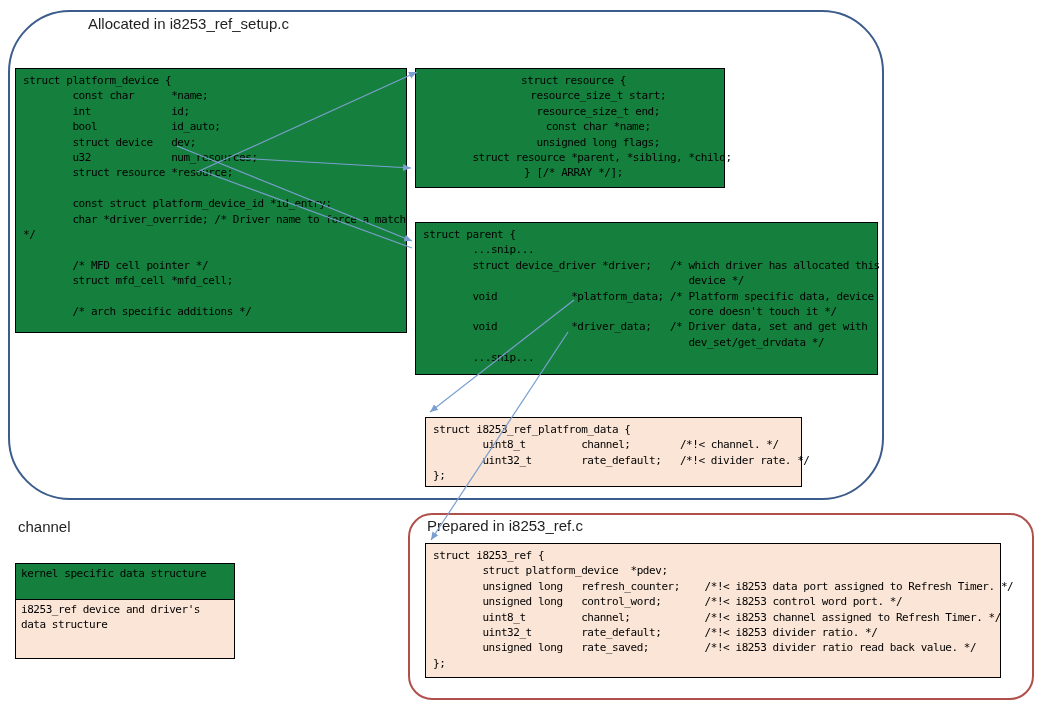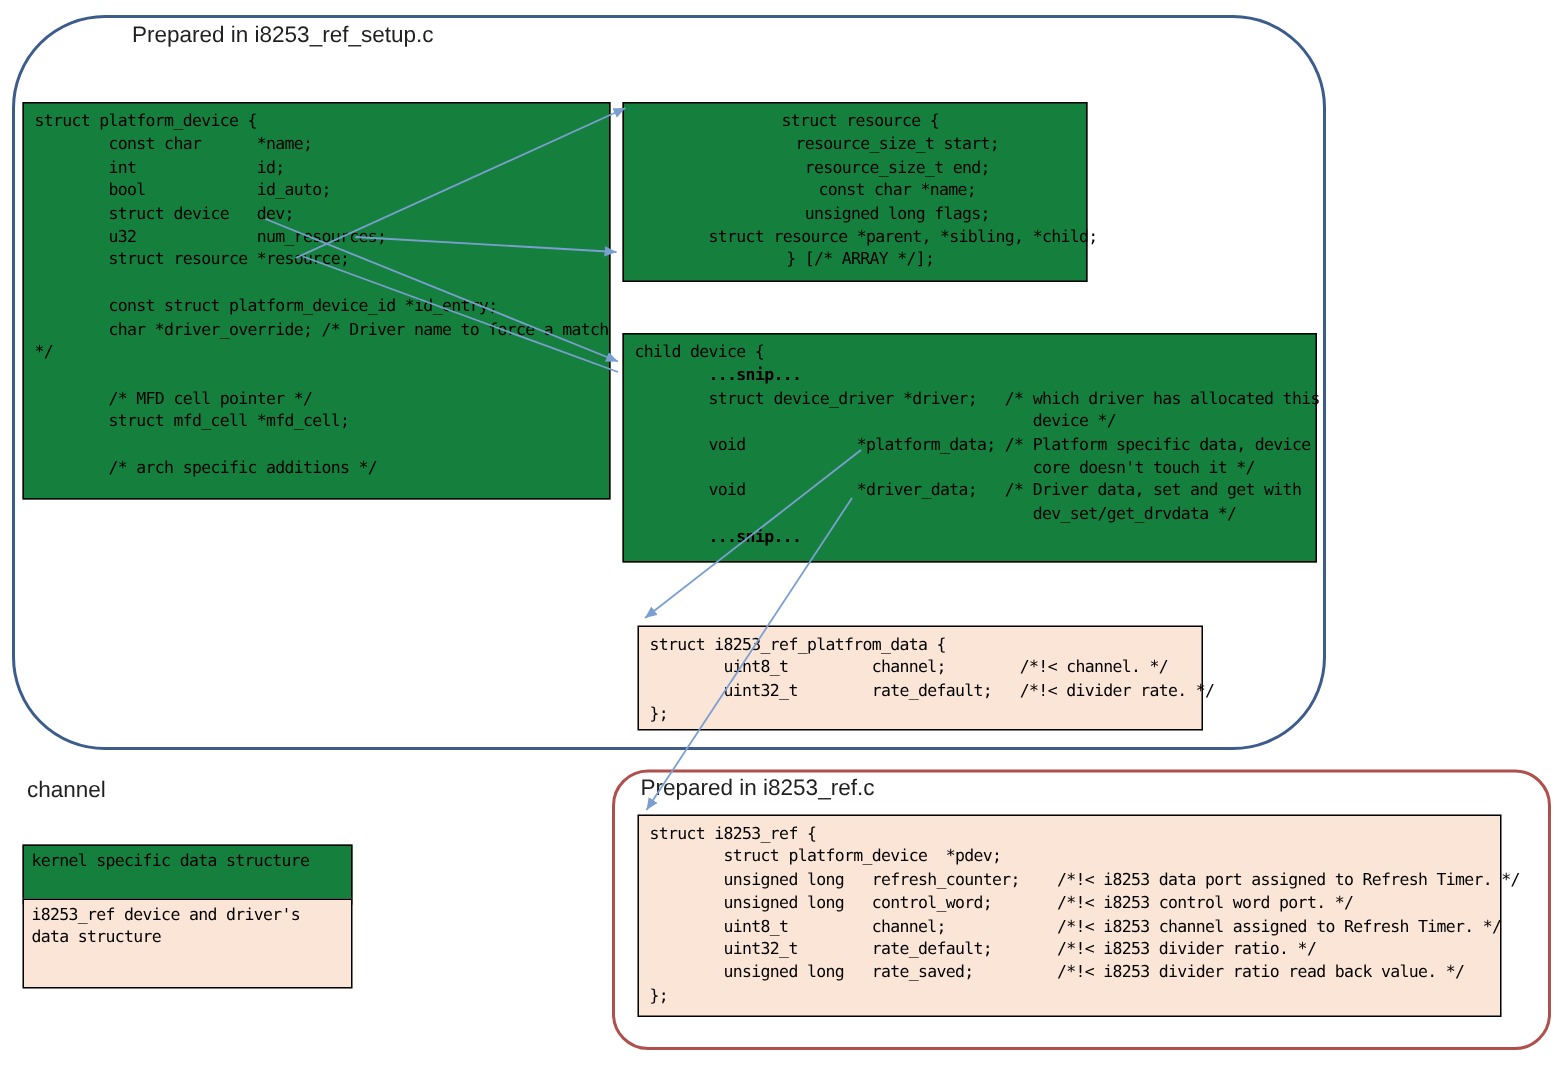--- a/index.html
+++ b/index.html
@@ -20,31 +20,31 @@
        box-sizing:border-box;}
   .kernel{background:#15803d;}
   .driver{background:#fbe5d6;}
   #box-platform-device{left:15px;top:68px;width:392px;height:265px;}
   #box-resource{left:415px;top:68px;width:310px;height:120px;text-align:center;}
   #box-device{left:415px;top:222px;width:463px;height:153px;}
   #box-platform-data{left:425px;top:417px;width:377px;height:70px;}
   #box-i8253-ref{left:425px;top:543px;width:576px;height:135px;}
   #legend-kernel-box{left:15px;top:543px;width:220px;height:40px;white-space:normal;padding:2px 5px;margin-top:20px;}
   #legend-driver-box{left:15px;top:599px;width:220px;height:60px;white-space:normal;padding:2px 5px;}
-  .snip{font-weight:bold;text-align:center;}
+  .snip{font-weight:normal;text-align:center;}
   #arrow-layer{position:absolute;left:0;top:0;width:1040px;height:712px;pointer-events:none;}
   #arrow-layer line{stroke:#7b9fd0;stroke-width:1.2;}
 </style>
 </head>
 <body>
 
 <div id="outer-frame" class="frame"></div>
 <div id="allocated-frame" class="frame"></div>
 
-<div id="prepared-title" class="grp-title">Prepared in i8253_ref_setup.c</div>
+<div id="prepared-title" class="grp-title">Allocated in i8253_ref_setup.c</div>
 <div id="allocated-title" class="grp-title">Prepared in i8253_ref.c</div>
 <div id="legend-title" class="grp-title">channel</div>
 
 <pre id="box-platform-device" class="code kernel">struct platform_device {
         const char      *name;
         int             id;
         bool            id_auto;
         struct device   dev;
         u32             num_resources;
         struct resource *resource;
@@ -59,21 +59,21 @@
         /* arch specific additions */</pre>
 
 <pre id="box-resource" class="code kernel">struct resource {
         resource_size_t start;
         resource_size_t end;
         const char *name;
         unsigned long flags;
         struct resource *parent, *sibling, *child;
 } [/* ARRAY */];</pre>
 
-<pre id="box-device" class="code kernel"><span>child device {
+<pre id="box-device" class="code kernel"><span>struct parent {
         </span><span class="snip">...snip...</span><span>
         struct device_driver *driver;   /* which driver has allocated this
                                            device */
         void            *platform_data; /* Platform specific data, device
                                            core doesn't touch it */
         void            *driver_data;   /* Driver data, set and get with
                                            dev_set/get_drvdata */
         </span><span class="snip">...snip...</span></pre>
 
 <pre id="box-platform-data" class="code driver">struct i8253_ref_platfrom_data {

